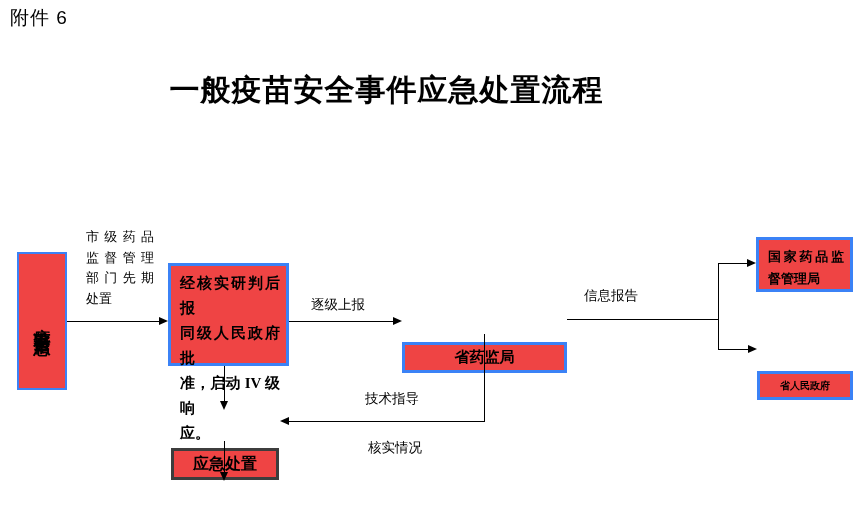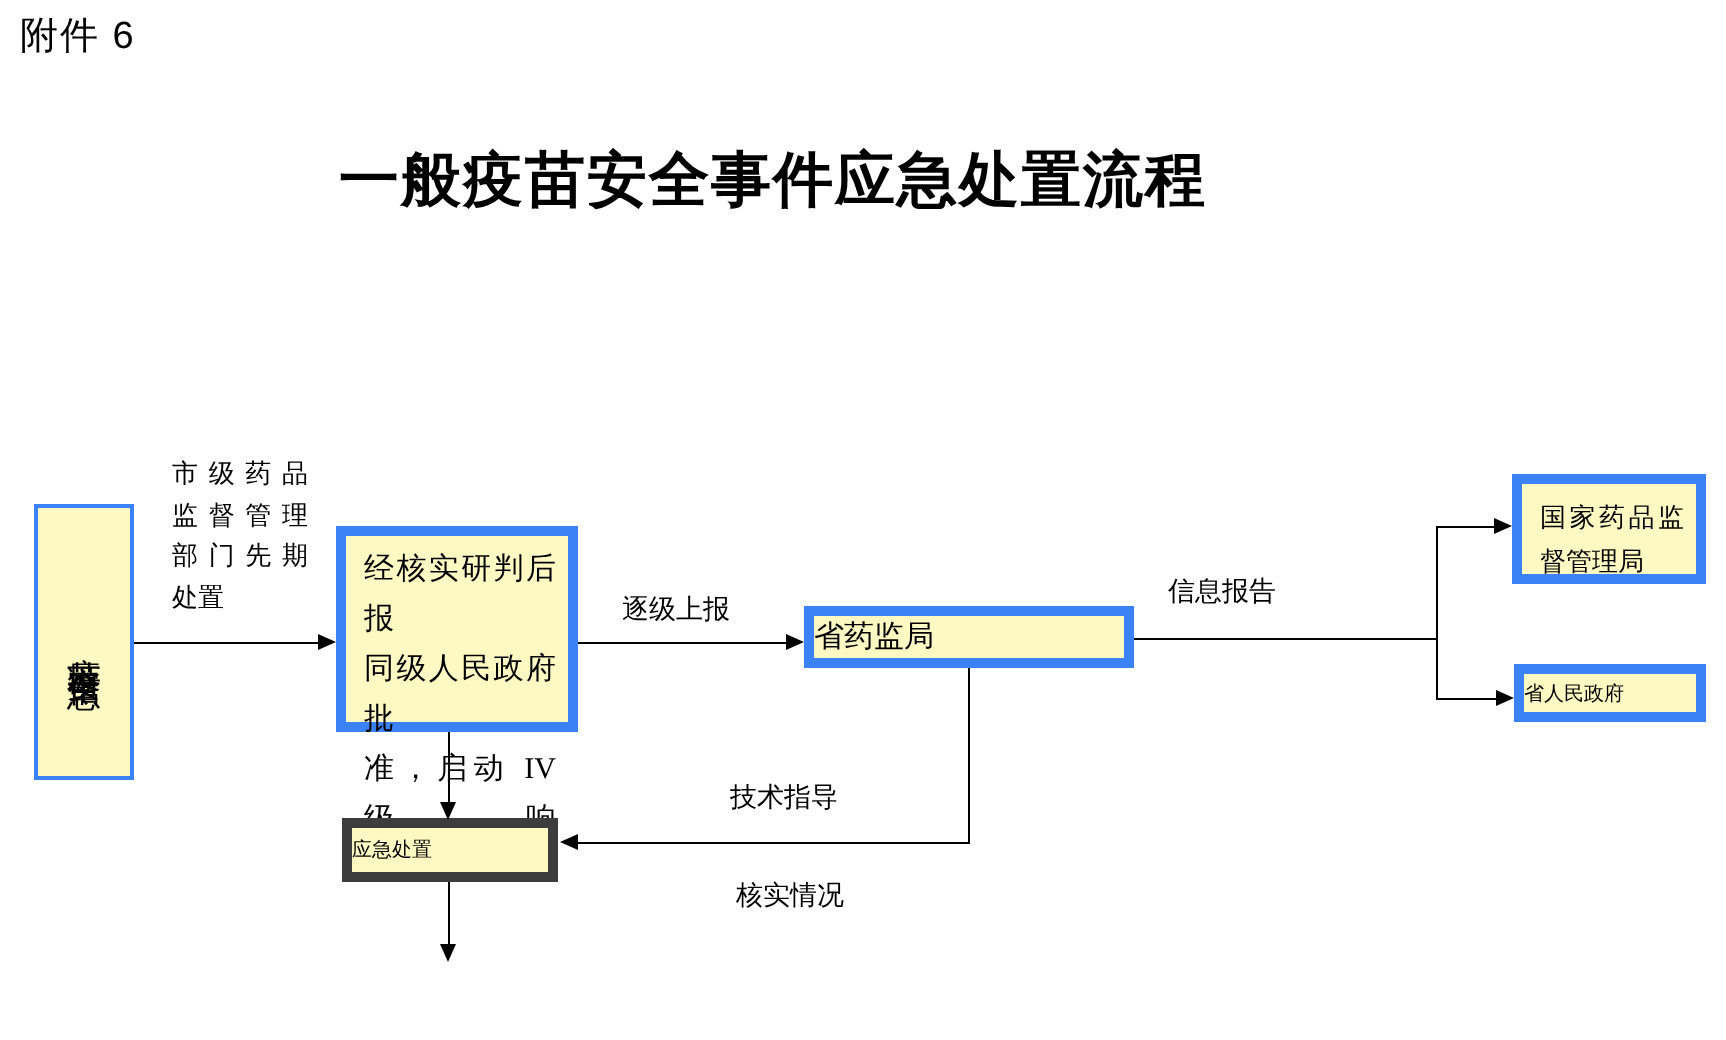--- a/index.html
+++ b/index.html
@@ -28,26 +28,29 @@
     text-align: center;
     font-size: 30px;
     font-weight: bold;
     letter-spacing: 1px;
     white-space: nowrap;
   }
 
   .box {
     position: absolute;
     box-sizing: border-box;
-    border: 5px solid #3b82f6;
-    background: #fef9c3;
+    border: 3px solid #3b82f6;
+    background: #ef4444;
+    font-weight: bold;
   }
   .box.center {
     display: flex;
     align-items: center;
+    justify-content: center;
+    margin-top: 39px;
   }
 
   
   #b-vaccine {
     left: 17px; top: 252px; width: 50px; height: 138px;
     border-width: 2px;
     display: flex; align-items: center; justify-content: center;
   }
   #b-vaccine span {
     writing-mode: vertical-rl;
@@ -78,21 +81,21 @@
     line-height: 22px;
   }
 
   #b-pg {
     left: 757px; top: 332px; width: 96px; height: 29px;
     font-size: 10px;
   }
 
   #b-er {
     left: 171px; top: 409px; width: 108px; height: 32px;
-    font-size: 10px;
+    font-size: 16px;
     border-color: #3d3d3d;
   }
 
   #b-se {
     left: 171px; top: 481px; width: 109px; height: 29px;
     font-size: 15px;
     border-color: #3d3d3d;
   }
 
   

